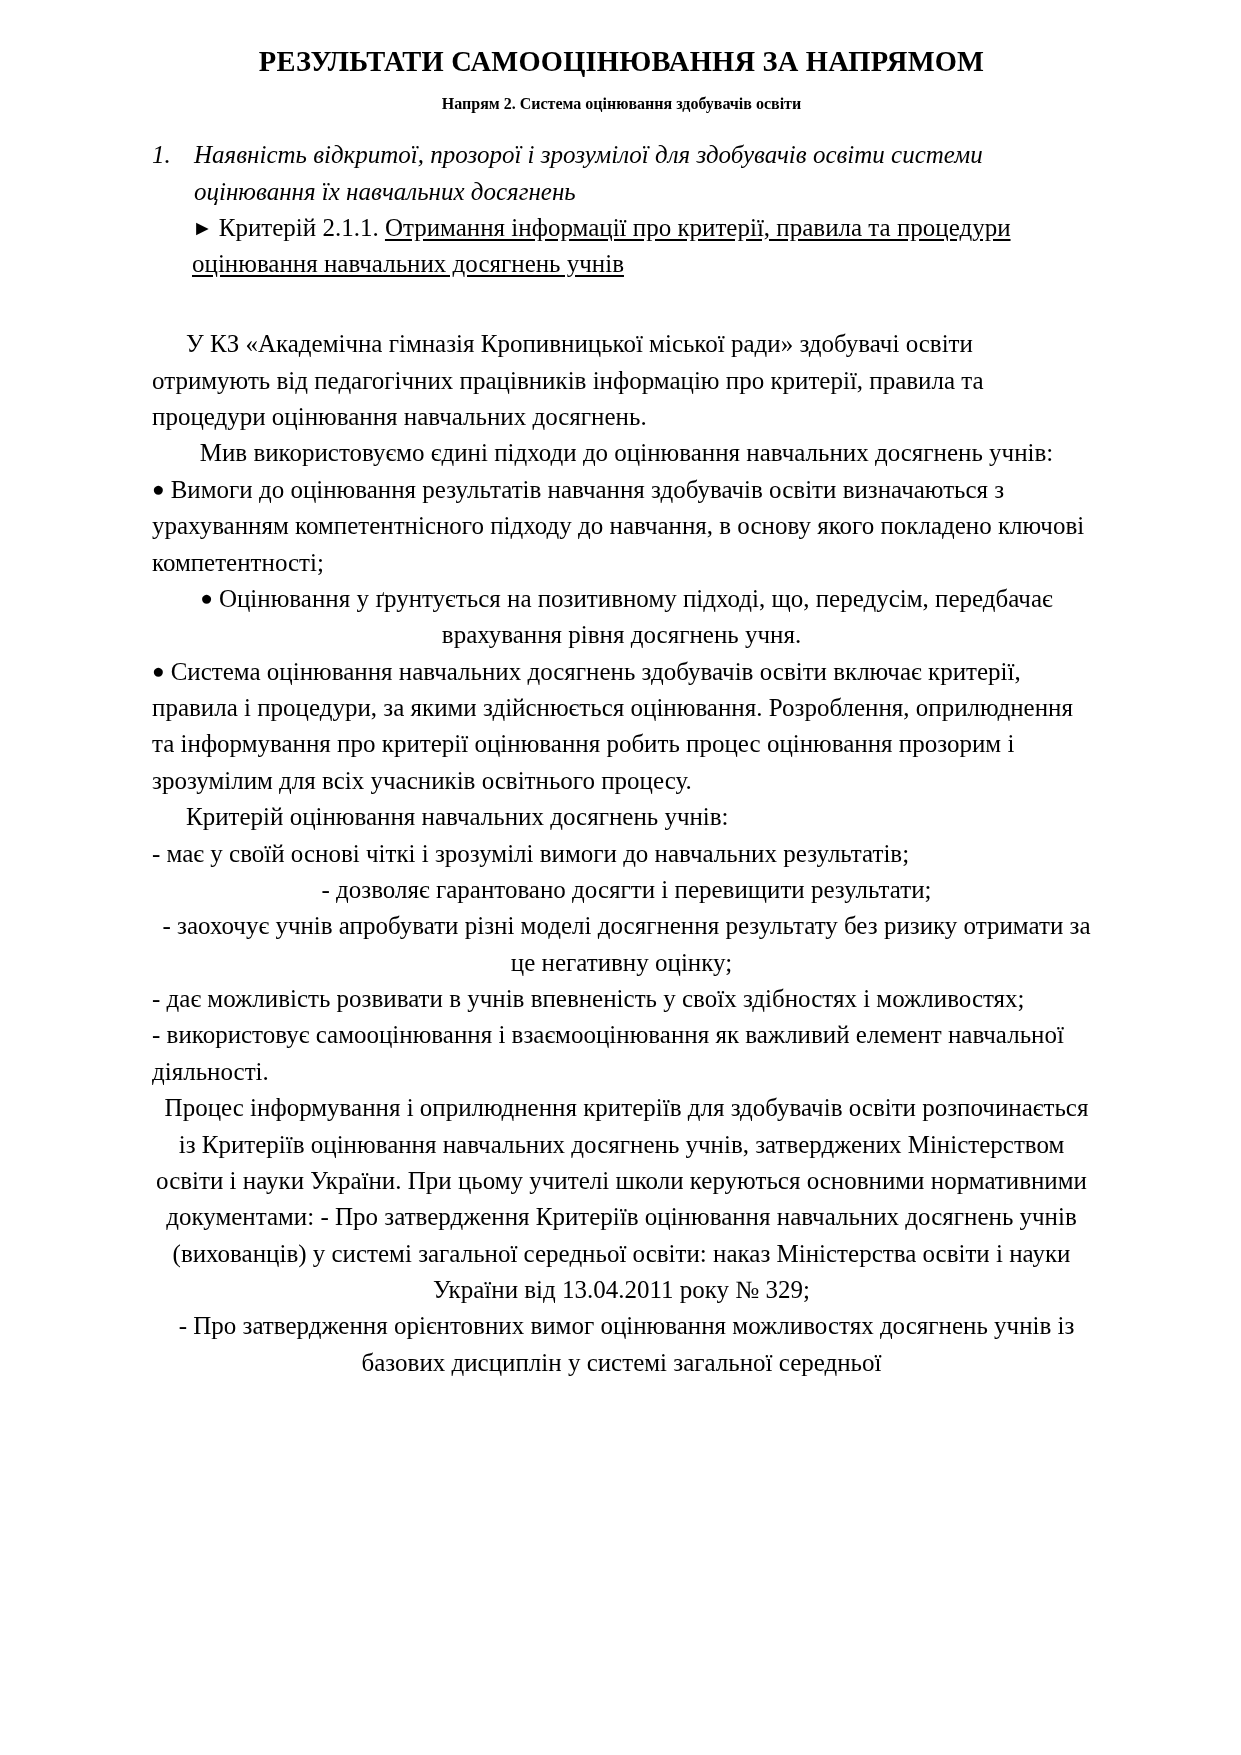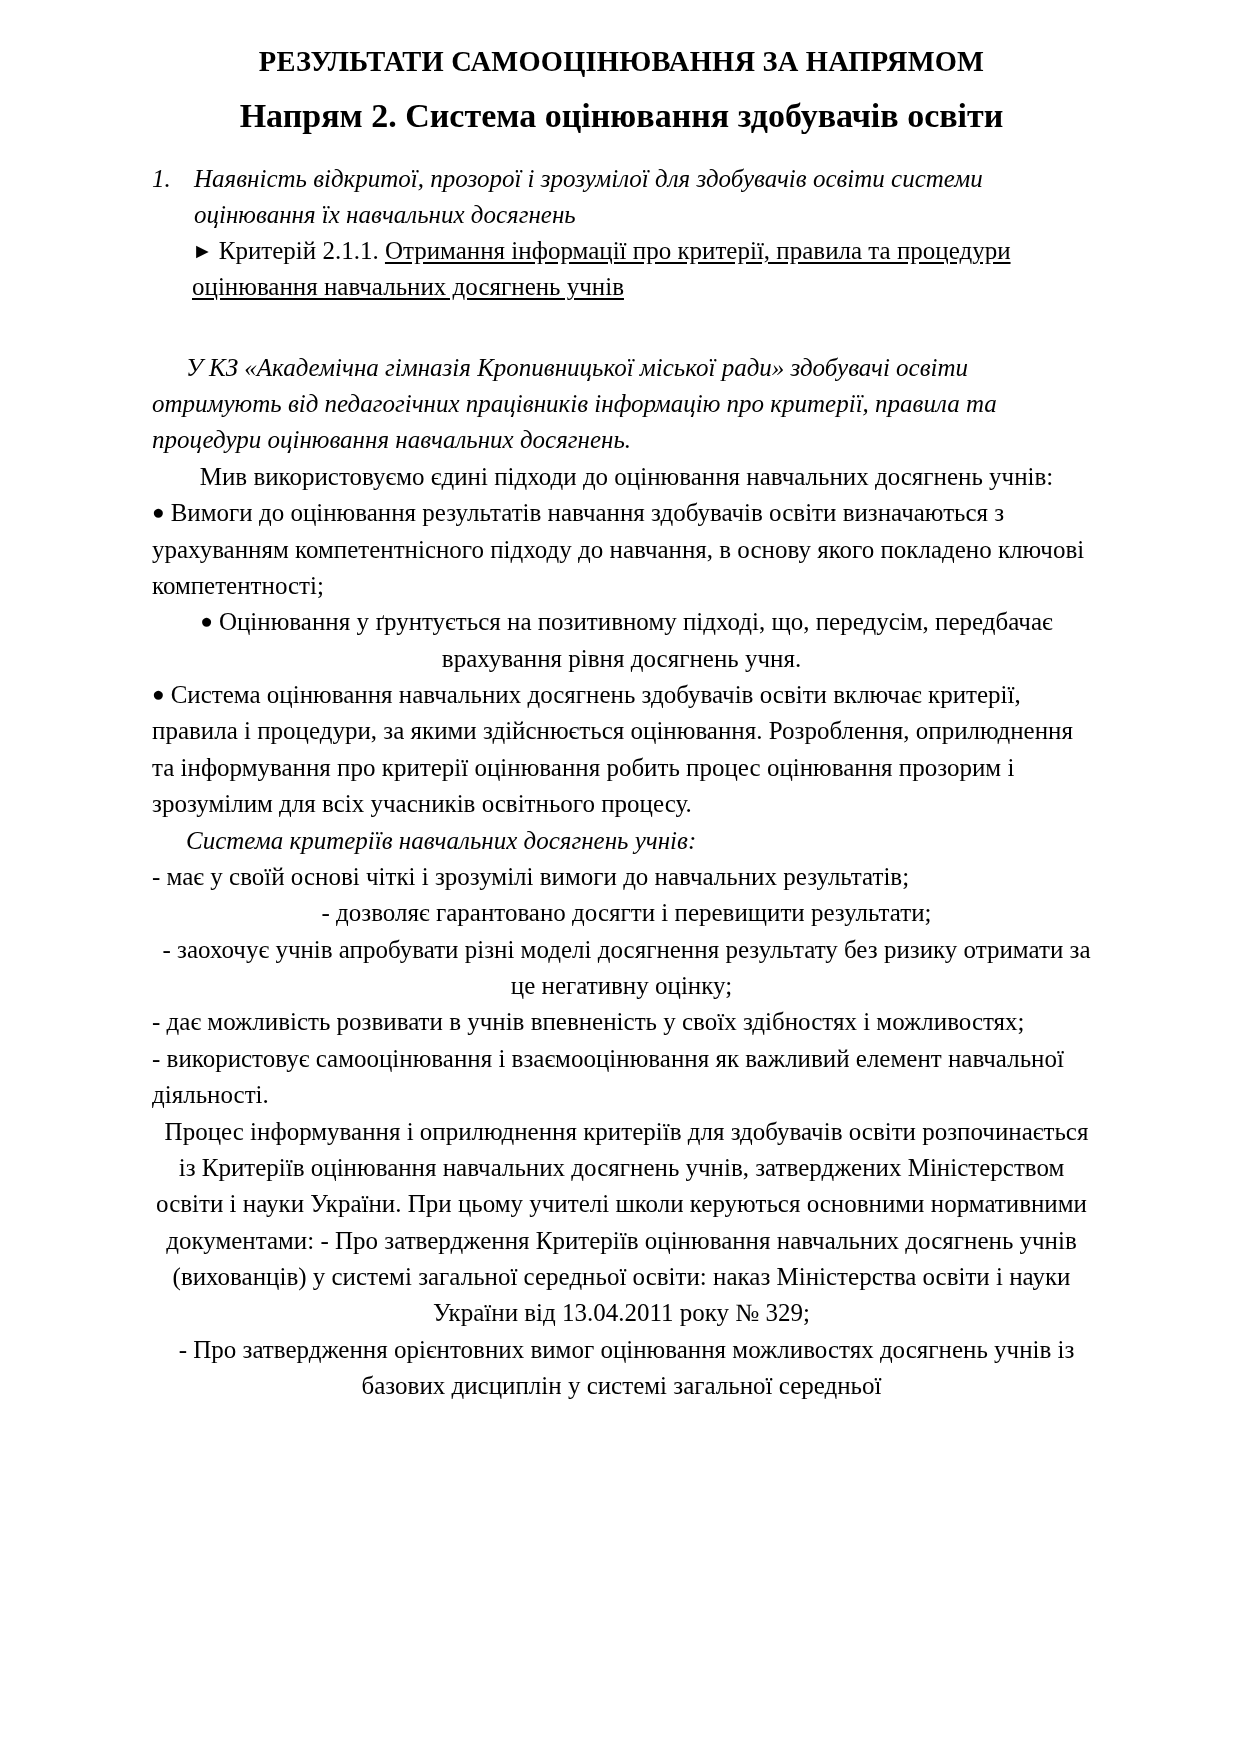--- a/index.html
+++ b/index.html
@@ -28,21 +28,21 @@
     font-weight: bold;
     font-size: 28.5px;
     line-height: 1.28;
     letter-spacing: 0.2px;
     margin: 0 0 14px 0;
     white-space: nowrap;
   }
   .doc-subtitle {
     text-align: center;
     font-weight: bold;
-    font-size: 34px;
+    font-size: 16px;
     line-height: 1.3;
     margin: 0 0 22px 0;
   }
   .numbered-item {
     display: flex;
     align-items: flex-start;
     font-style: italic;
     font-size: 25px;
     line-height: 1.45;
     margin: 0;
@@ -74,21 +74,20 @@
     margin-top: 44px;
   }
   p.para {
     font-size: 25px;
     line-height: 1.455;
     margin: 0;
     text-align: left;
   }
   p.para.indent {
     text-indent: 34px;
-    font-style: italic;
   }
   p.para.indent-sm {
     text-indent: 10px;
     text-align: center;
   }
   .bullet-dot {
     padding-right: 6px;
     font-size: 21px;
     vertical-align: 2px;
   }
@@ -117,21 +116,21 @@
     <p class="para indent">У КЗ «Академічна гімназія Кропивницької міської ради» здобувачі освіти отримують від педагогічних працівників інформацію про критерії, правила та процедури оцінювання навчальних досягнень.</p>
 
     <p class="para indent-sm">Мив використовуємо єдині підходи до оцінювання навчальних досягнень учнів:</p>
 
     <p class="para"><span class="bullet-dot">●</span><span>Вимоги до оцінювання результатів навчання здобувачів освіти визначаються з урахуванням компетентнісного підходу до навчання, в основу якого покладено ключові компетентності;</span></p>
 
     <p class="para indent-sm"><span class="bullet-dot">●</span><span>Оцінювання у ґрунтується на позитивному підході, що, передусім, передбачає врахування рівня досягнень учня.</span></p>
 
     <p class="para"><span class="bullet-dot">●</span><span>Система оцінювання навчальних досягнень здобувачів освіти включає критерії, правила і процедури, за якими здійснюється оцінювання. Розроблення, оприлюднення та інформування про критерії оцінювання робить процес оцінювання прозорим і зрозумілим для всіх учасників освітнього процесу.</span></p>
 
-    <p class="para indent">Система критеріїв навчальних досягнень учнів:</p>
+    <p class="para indent">Критерій оцінювання навчальних досягнень учнів:</p>
 
     <p class="para">- має у своїй основі чіткі і зрозумілі вимоги до навчальних результатів;</p>
 
     <p class="para indent-sm">- дозволяє гарантовано досягти і перевищити результати;</p>
 
     <p class="para indent-sm">- заохочує учнів апробувати різні моделі досягнення результату без ризику отримати за це негативну оцінку;</p>
 
     <p class="para">- дає можливість розвивати в учнів впевненість у своїх здібностях і можливостях;</p>
 
     <p class="para">- використовує самооцінювання і взаємооцінювання як важливий елемент навчальної діяльності.</p>

